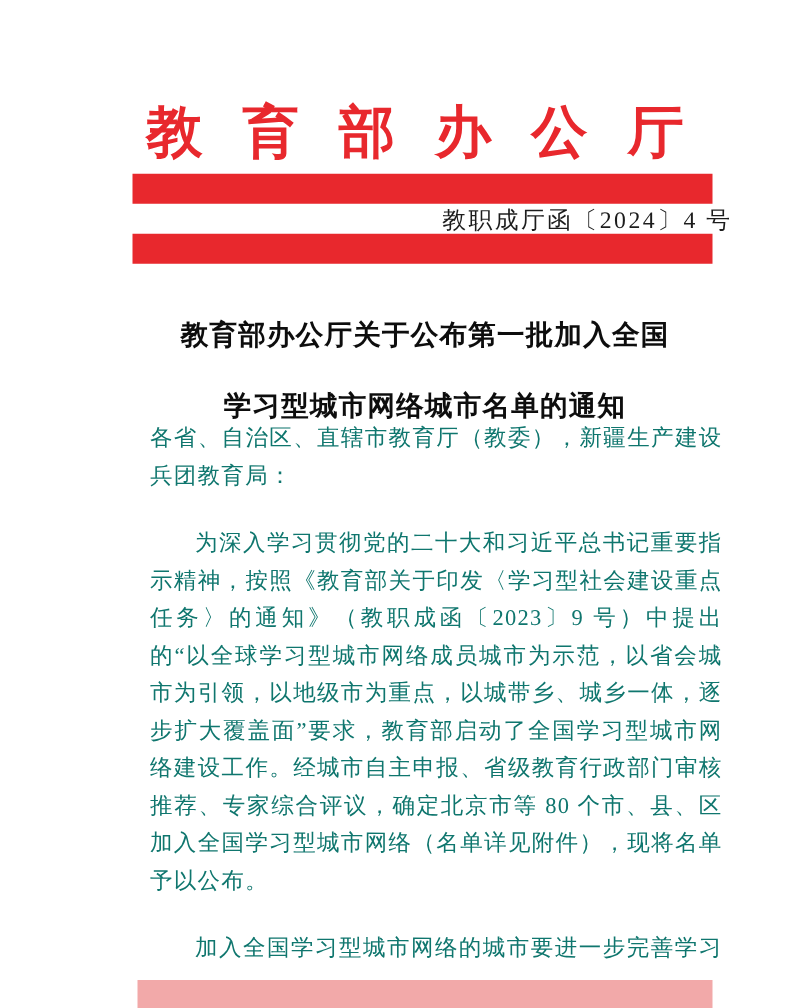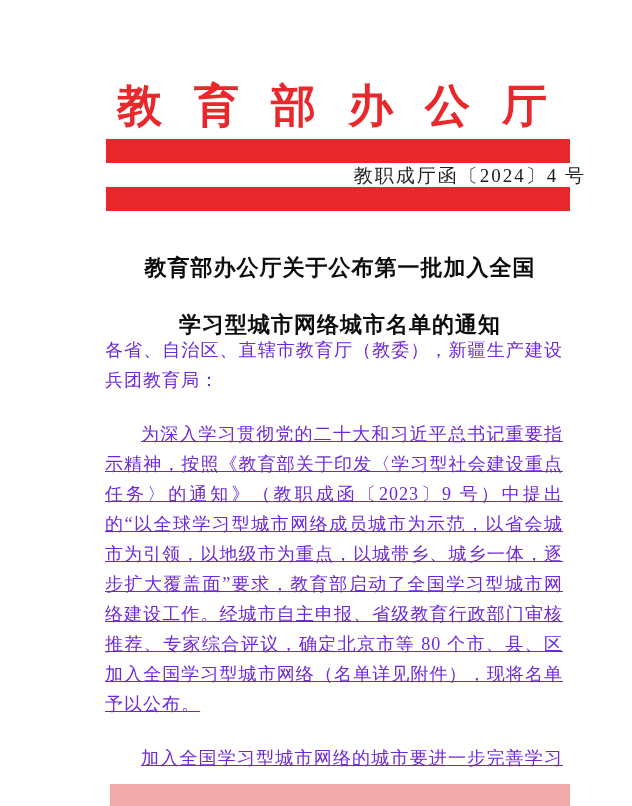--- a/index.html
+++ b/index.html
@@ -58,32 +58,32 @@
     color: #0d0d0d;
     font-weight: bold;
     font-size: 22px;
     line-height: 33px;
     letter-spacing: 1px;
   }
   
   .body-block {
     position: absolute;
     top: 287px;
-    left: 57px;
+    left: 72px;
     width: 506px;
     height: 461px;
     overflow: hidden;
-    color: #6d28d9;
+    color: #0f766e;
     font-size: 18px;
     line-height: 30px;
     letter-spacing: 1px;
     text-align: justify;
     text-justify: inter-character;
   }
-  .body-block p.indent { text-indent: 2em; text-decoration: underline; }
+  .body-block p.indent { text-indent: 2em; }
   
   .rule-bottom {
     position: absolute;
     top: 748px;
     left: 74px;
     width: 484px;
   }
   .rule-bottom .faint { height: 1px; background: #f2a9a9; }
   .rule-bottom .gap2  { height: 2px; background: transparent; }
   .rule-bottom .thick { height: 3px; background: #e8282d; }

